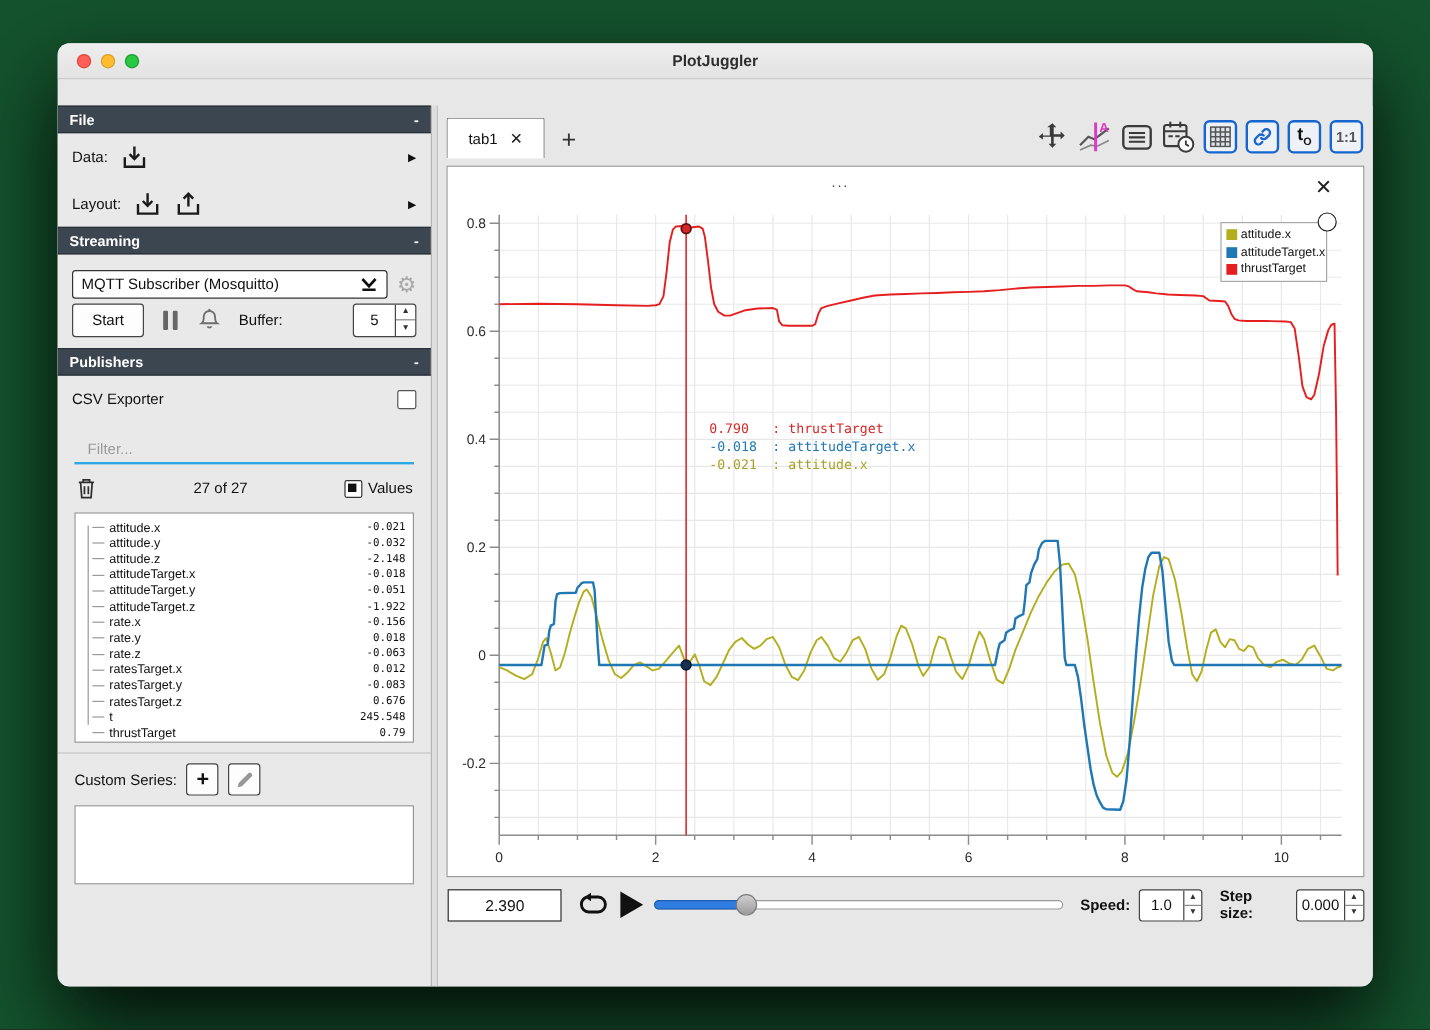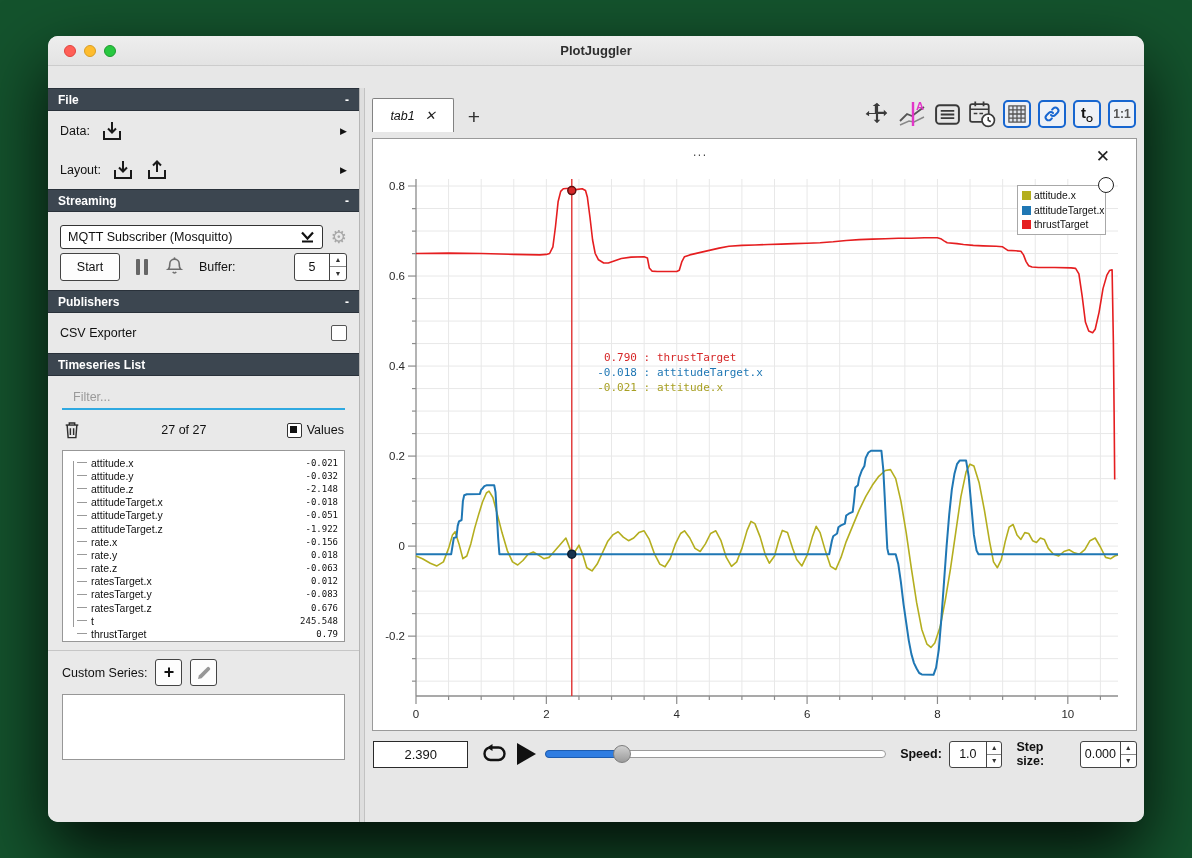--- a/index.html
+++ b/index.html
@@ -75,21 +75,21 @@
   .ts-name { font-size:10.5px; color:#101010; }
   .ts-val { margin-left:auto; font-family:"DejaVu Sans Mono", monospace; font-size:9px; color:#101010; }
   .custom-row { border-top:1px solid #c6c6c6; margin-top:8px; padding:8px 14px 4px 14px; gap:8px; }
   .sq-btn { width:27px; height:27px; }
   .plus-glyph { font-size:18px; font-weight:bold; }
   .custom-box { margin:4px 14px; background:#fff; border:1px solid #979797; height:66px; flex:none; }
   
   .main { flex:1; display:flex; flex-direction:column; background:#e7e7e7; }
   .tabbar { margin:10px 6px 0 7px; height:34px; position:relative; display:flex; align-items:flex-end; flex:none; }
   .tab { width:82px; height:34px; background:#fff; border:1px solid #828282; border-bottom:none;
-    border-radius:2px 2px 0 0; display:flex; align-items:center; justify-content:center; gap:10px;font-style:italic; }
+    border-radius:2px 2px 0 0; display:flex; align-items:center; justify-content:center; gap:10px; }
   .tab-label { font-size:12.5px; color:#111; }
   .tab-close { font-size:13px; color:#222; }
   .tab-add { width:40px; height:30px; display:flex; align-items:center; justify-content:center;
     font-size:21px; color:#333; }
   .toolbar { position:absolute; right:2px; top:2px; display:flex; gap:7px; align-items:center; }
   .tool-btn { width:28px; height:28px; display:flex; align-items:center; justify-content:center; }
   .tool-btn.framed { border:2px solid #1766d0; border-radius:5px; background:#eef1f6; }
   .t0-glyph { font-size:15px; font-weight:bold; color:#111; line-height:1; }
   .t0-glyph sub { font-size:9px; }
   .ratio-glyph { font-size:12px; font-weight:bold; color:#555; }
@@ -100,21 +100,21 @@
   .legend { position:absolute; left:644px; top:46px; width:89px; background:#fff;
     border:1px solid #a8a8a8; padding:4px 4px; display:flex; flex-direction:column; gap:3.5px; }
   .legend-item { display:flex; align-items:center; gap:3px; }
   .legend-sq { width:9px; height:9px; flex:none; }
   .legend-label { font-size:10.3px; color:#111; white-space:nowrap; }
   .legend-handle { position:absolute; right:-9px; top:-9px; width:16px; height:16px;
     border-radius:50%; background:#fff; border:1.6px solid #222; }
   .tracker-text { position:absolute; left:218px; top:211px;
     font-family:"DejaVu Sans Mono", monospace; font-size:11px; line-height:15px; }
   .trk-row { display:flex; white-space:pre; }
-  .trk-val { width:46px; text-align:right; }
+  .trk-val { width:46px; }
   
   .playbar { margin:2px 7px 0 7px; height:42px; display:flex; align-items:center; flex:none; }
   .timebox { width:98px; height:27px; background:#fff; border:1.5px solid #2a2a2a;
     display:flex; align-items:center; justify-content:center; font-size:13px; color:#111; margin-left:1px; }
   .loop-btn { margin-left:13px; }
   .play-btn { margin-left:9px; }
   .play-tri { display:block; width:0; height:0; border-left:19px solid #111;
     border-top:11px solid transparent; border-bottom:11px solid transparent; }
   .slider { margin-left:9px; width:350px; height:20px; position:relative; }
   .slider-track { position:absolute; left:0; right:0; top:6px; height:8px; background:#fff;
@@ -220,24 +220,20 @@
 
         <div class="hdr">
           <span>Publishers</span>
           <span>-</span>
         </div>
         <div class="row csv-row">
           <span class="lbl">CSV Exporter</span>
           <span class="checkbox"></span>
         </div>
 
-        <div class="hdr">
-          <span>Timeseries List</span>
-          <span></span>
-        </div>
         <div class="filter-row">
           <input class="filter-input" placeholder="Filter..." style="">
         </div>
         <div class="row count-row">
           <span class="icn-btn">
             <svg width="18" height="20" viewBox="0 0 20 22" fill="none" stroke="#2e2e2e" stroke-width="1.6">
                 <path d="M3 5.5h14"></path>
                 <path d="M7 5.5V3.2h6v2.3"></path>
                 <path d="M4.6 5.5l1.1 14h8.6l1.1-14"></path>
                 <path d="M8.2 9v7.5M11.8 9v7.5"></path>

